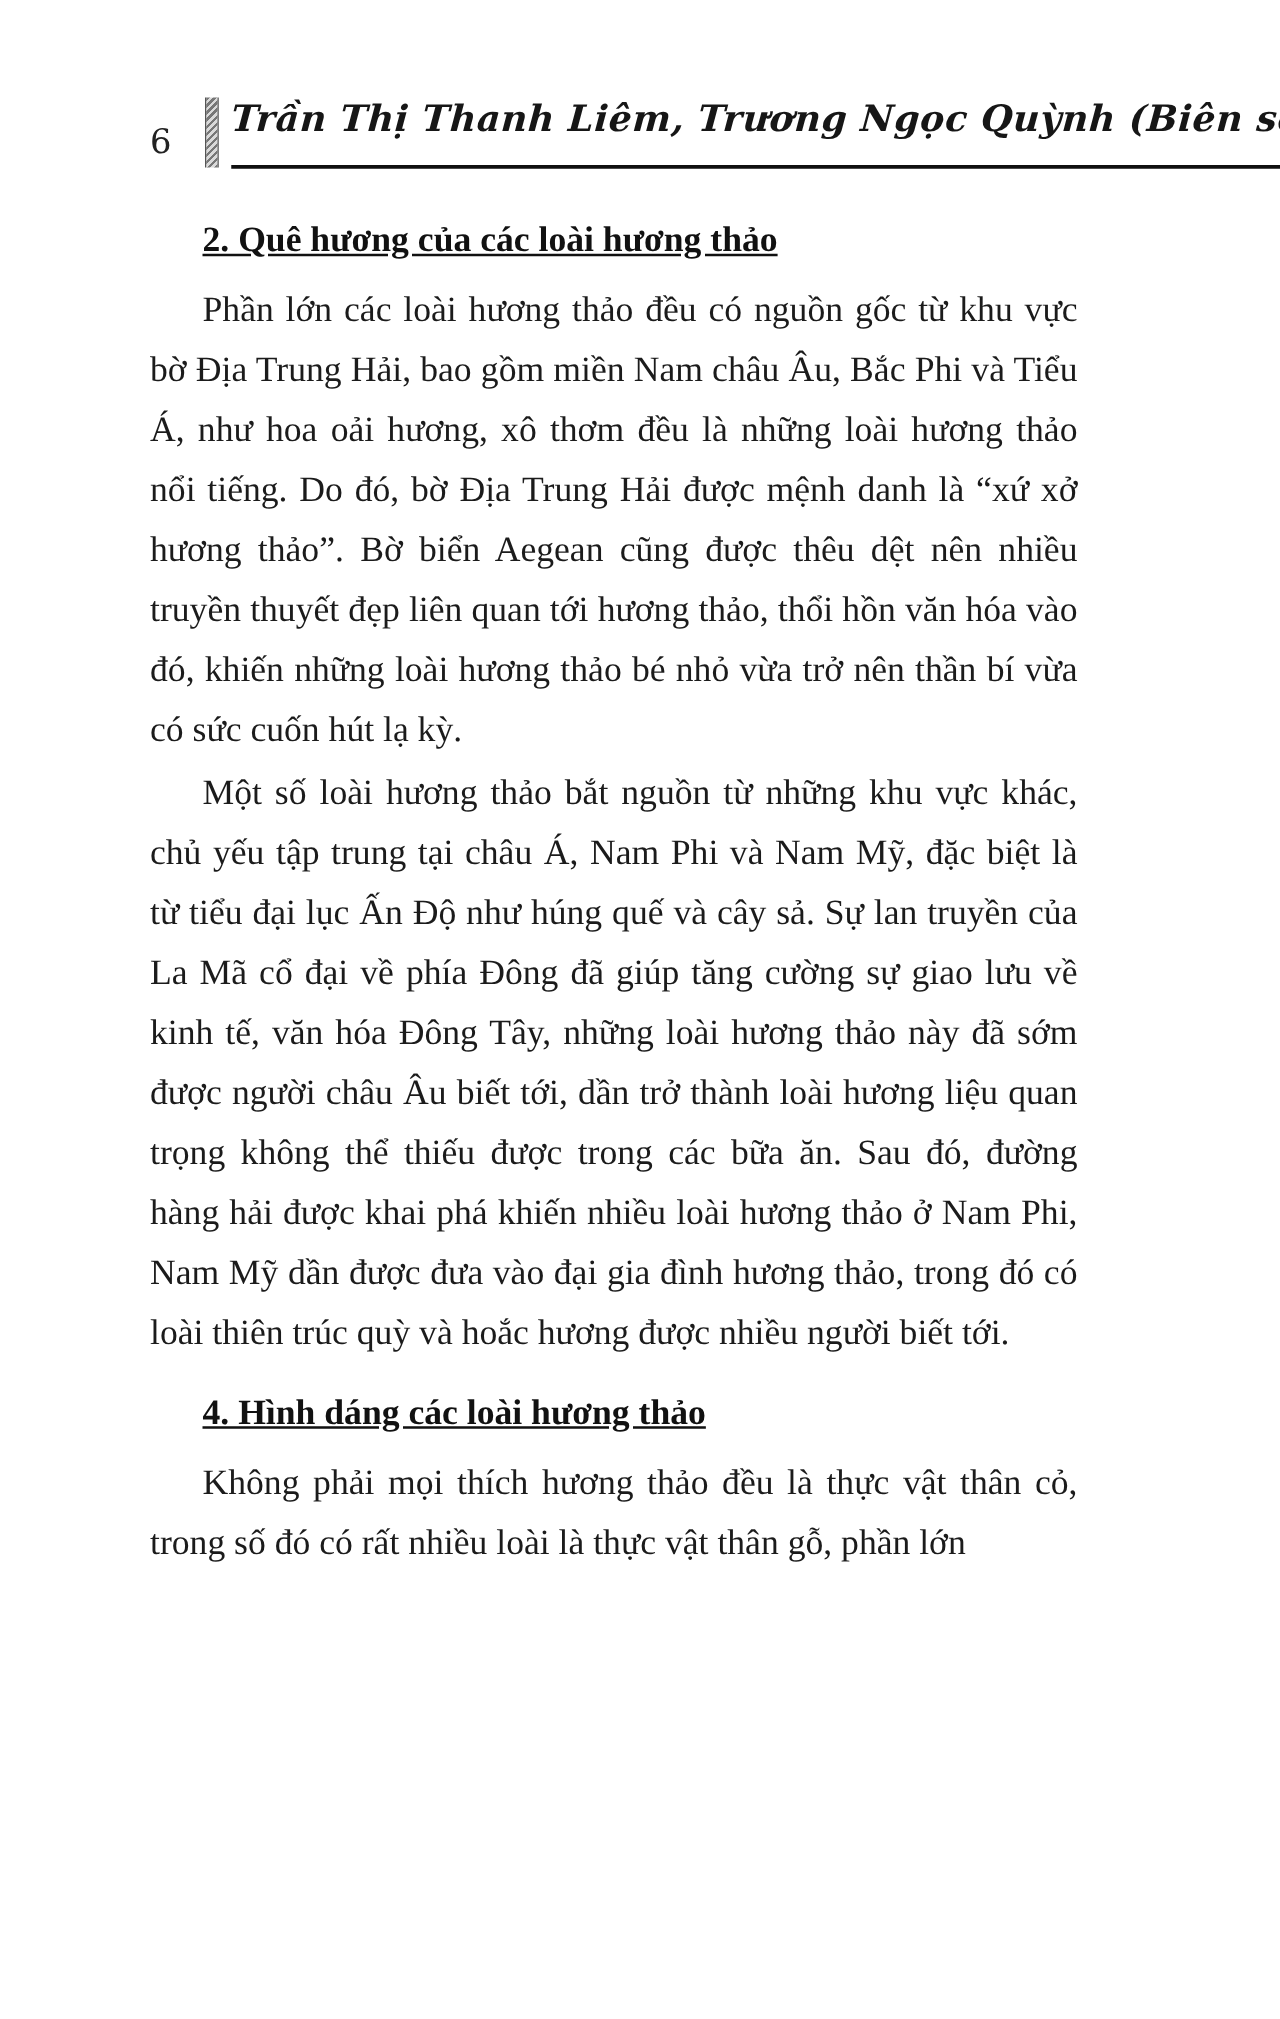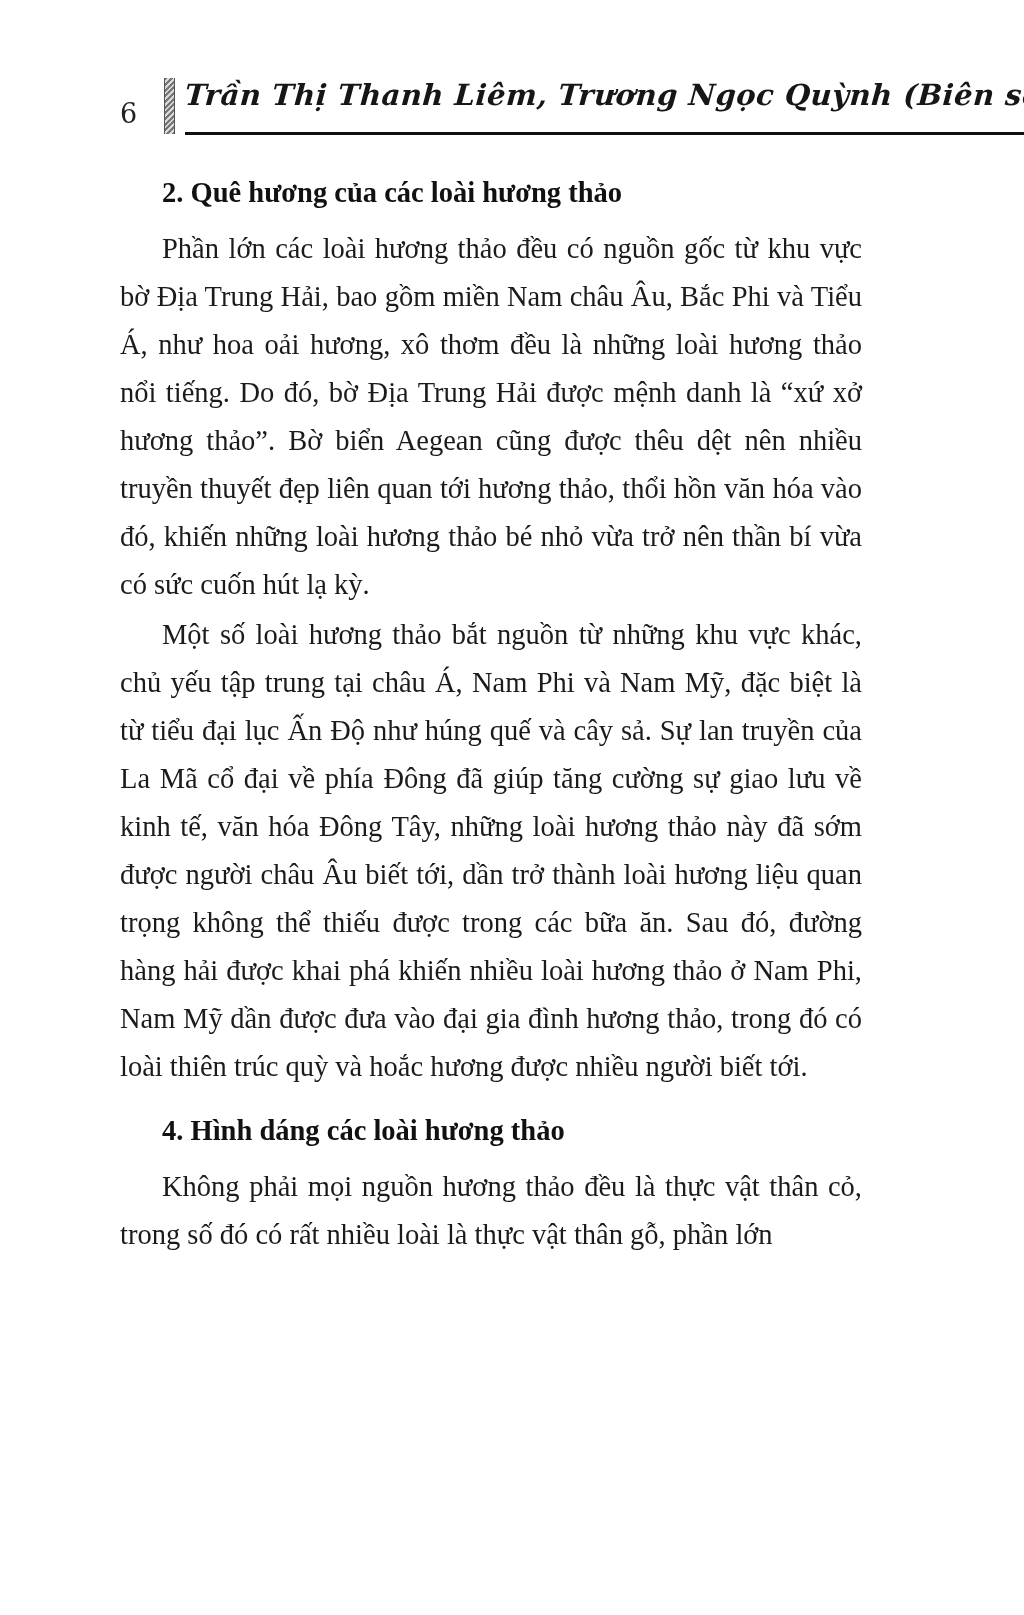--- a/index.html
+++ b/index.html
@@ -77,20 +77,21 @@
   .body-text p + p {
     margin-top: 2px;
   }
   .body-text h2 {
     font-size: 28.5px;
     line-height: 48px;
     font-weight: bold;
     margin: 16px 0 8px 0;
     text-indent: 42px;
     color: #111;
+    text-decoration: underline;
   }
 </style>
 </head>
 <body>
 
 <div class="page">
 
   <div class="header">
     <div class="page-num">6</div>
     <div class="header-bar"></div>
@@ -103,17 +104,17 @@
 
 
     <h2>2. Quê hương của các loài hương thảo</h2>
 
     <p>Phần lớn các loài hương thảo đều có nguồn gốc từ khu vực bờ Địa Trung Hải, bao gồm miền Nam châu Âu, Bắc Phi và Tiểu Á, như hoa oải hương, xô thơm đều là những loài hương thảo nổi tiếng. Do đó, bờ Địa Trung Hải được mệnh danh là “xứ xở hương thảo”. Bờ biển Aegean cũng được thêu dệt nên nhiều truyền thuyết đẹp liên quan tới hương thảo, thổi hồn văn hóa vào đó, khiến những loài hương thảo bé nhỏ vừa trở nên thần bí vừa có sức cuốn hút lạ kỳ.</p>
 
     <p>Một số loài hương thảo bắt nguồn từ những khu vực khác, chủ yếu tập trung tại châu Á, Nam Phi và Nam Mỹ, đặc biệt là từ tiểu đại lục Ấn Độ như húng quế và cây sả. Sự lan truyền của La Mã cổ đại về phía Đông đã giúp tăng cường sự giao lưu về kinh tế, văn hóa Đông Tây, những loài hương thảo này đã sớm được người châu Âu biết tới, dần trở thành loài hương liệu quan trọng không thể thiếu được trong các bữa ăn. Sau đó, đường hàng hải được khai phá khiến nhiều loài hương thảo ở Nam Phi, Nam Mỹ dần được đưa vào đại gia đình hương thảo, trong đó có loài thiên trúc quỳ và hoắc hương được nhiều người biết tới.</p>
 
     <h2>4. Hình dáng các loài hương thảo</h2>
 
-    <p>Không phải mọi nguồn hương thảo đều là thực vật thân cỏ, trong số đó có rất nhiều loài là thực vật thân gỗ, phần lớn</p>
+    <p>Không phải mọi thích hương thảo đều là thực vật thân cỏ, trong số đó có rất nhiều loài là thực vật thân gỗ, phần lớn</p>
 
   </div>
 
 </div>
 
 </body></html>

